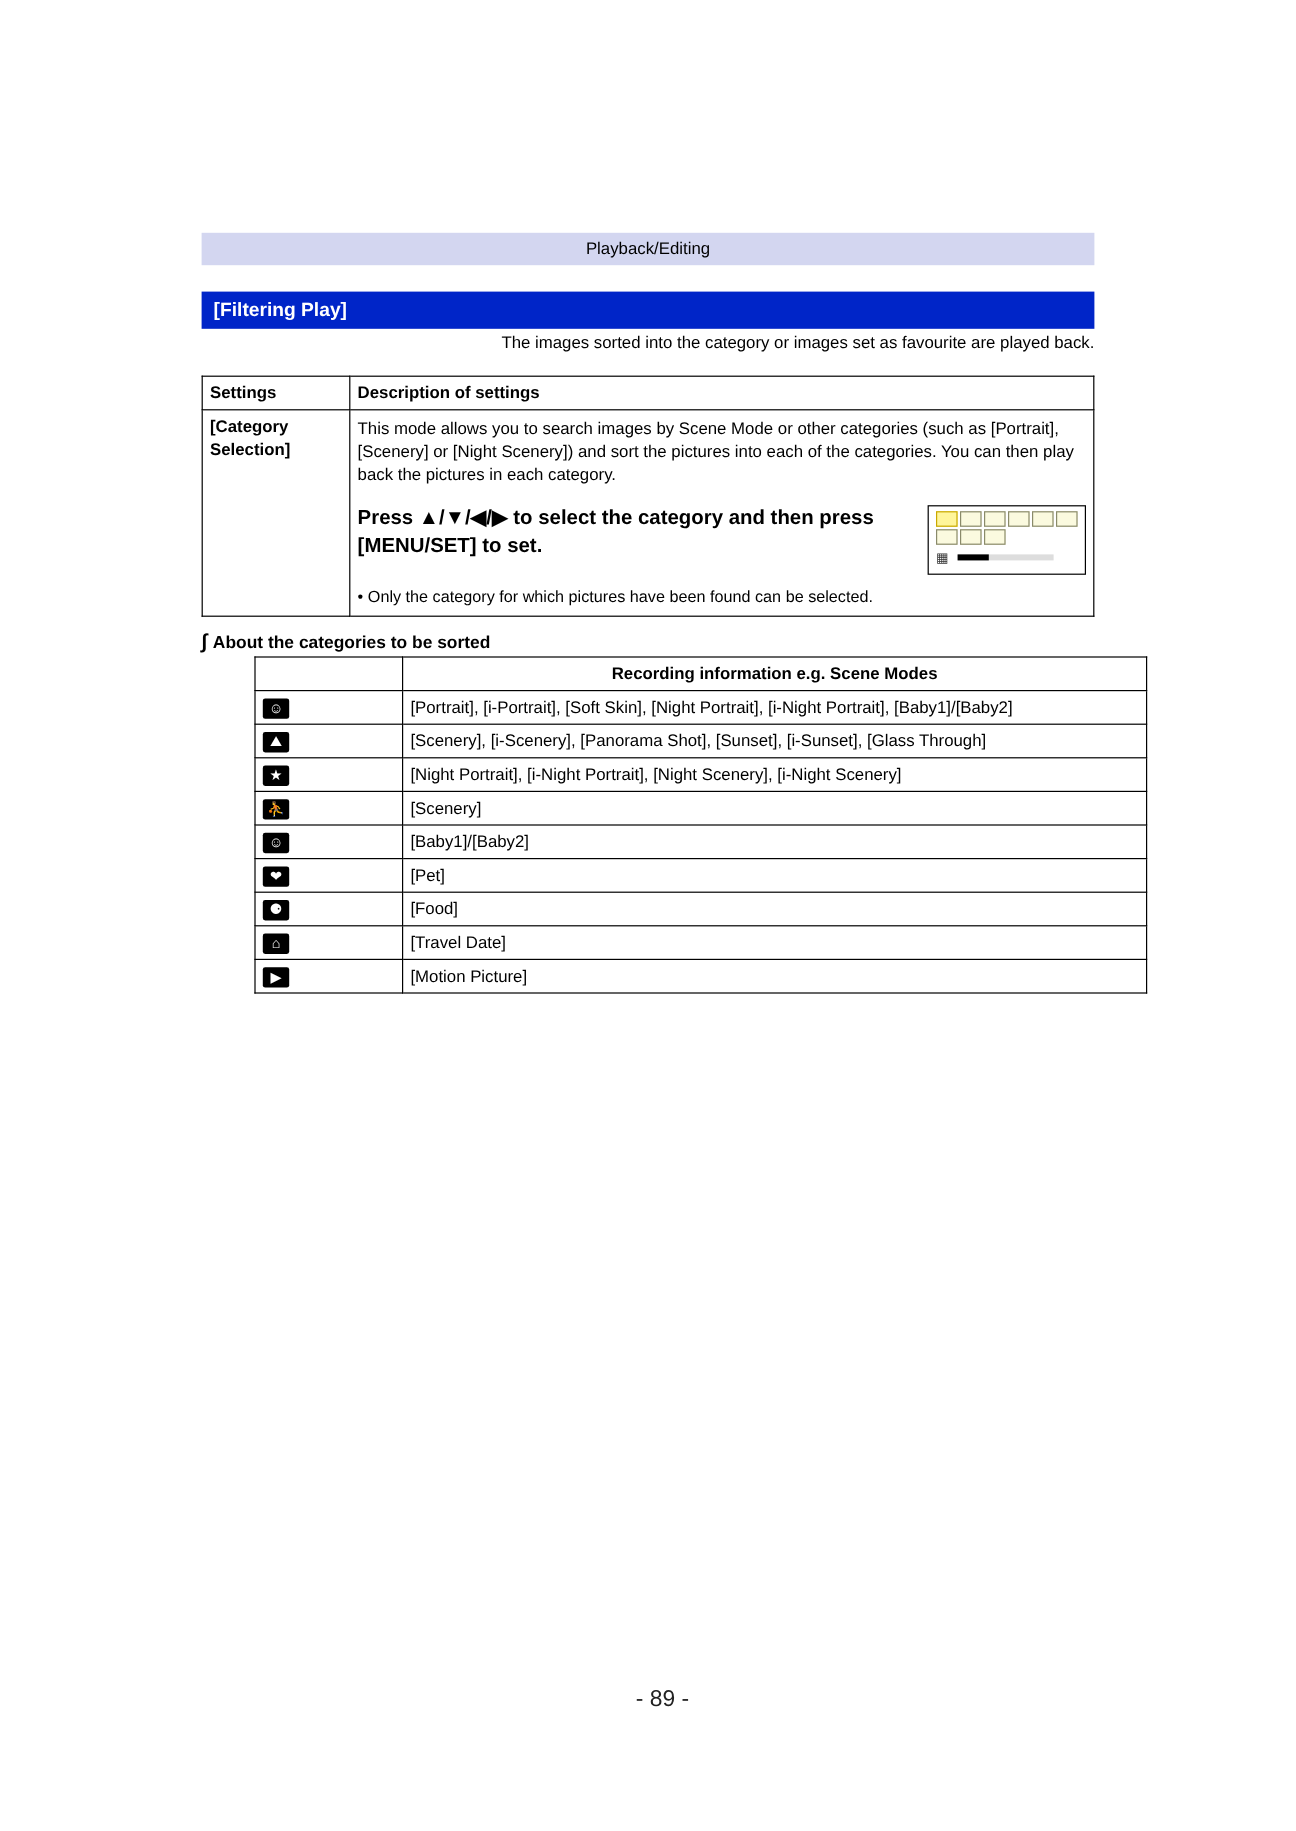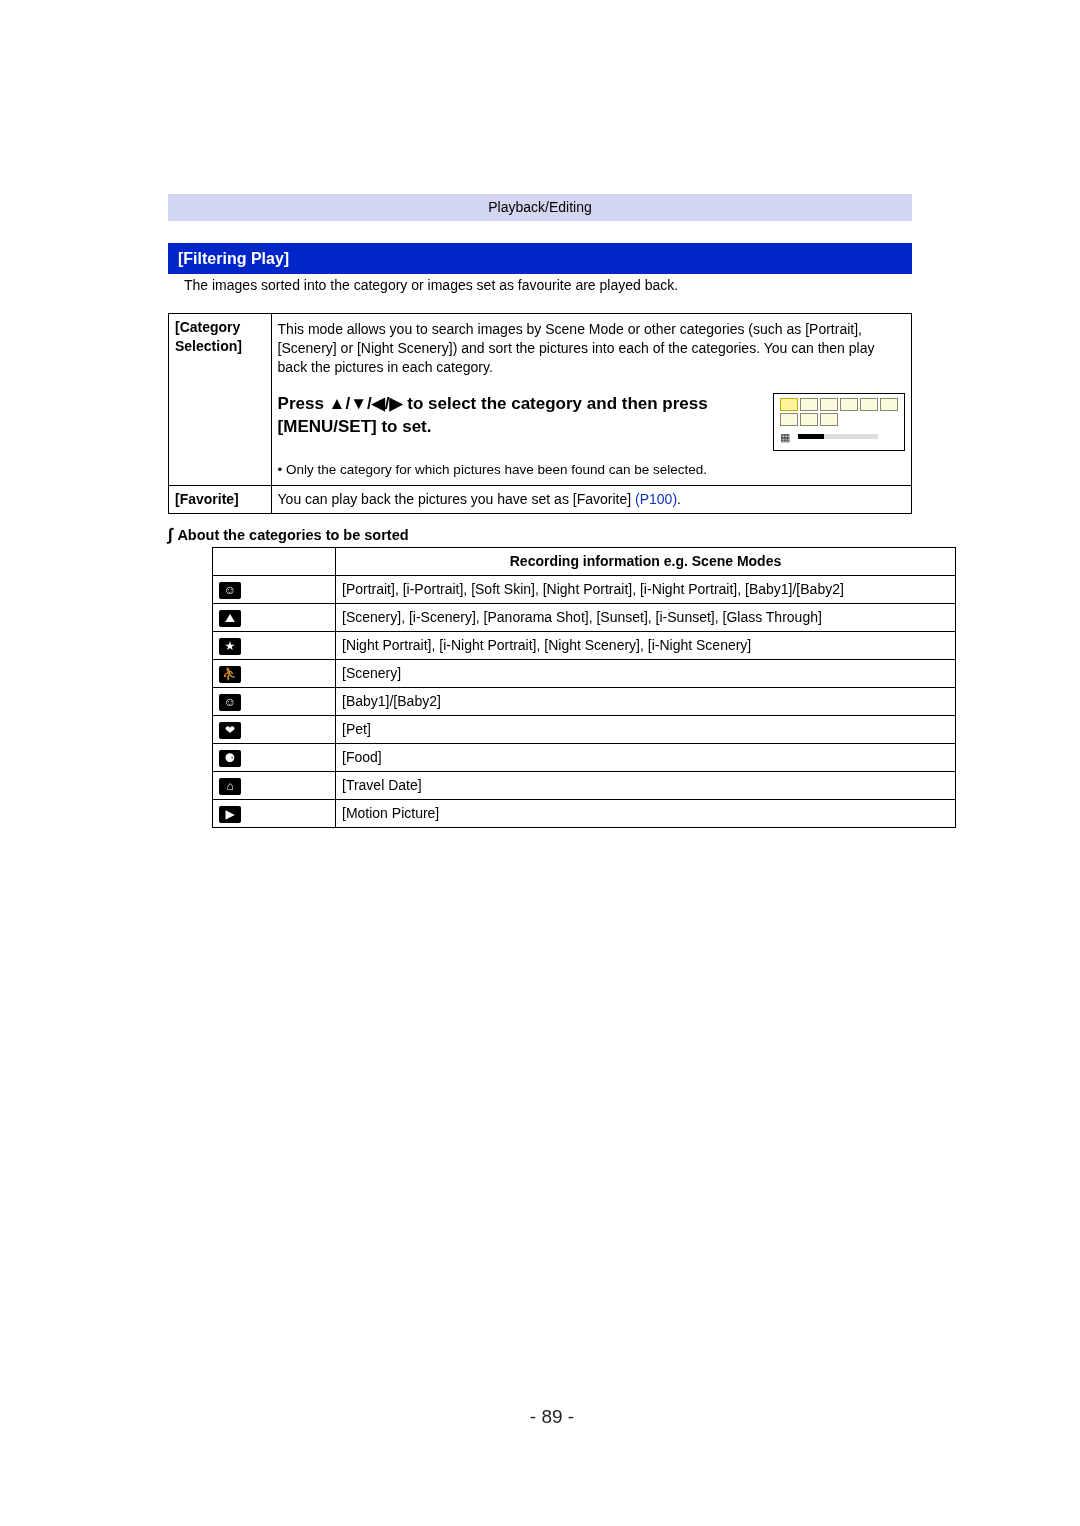--- a/index.html
+++ b/index.html
@@ -30,20 +30,21 @@
     background: #0025c8;
     color: #fff;
     font-weight: bold;
     font-size: 16px;
     padding: 5px 10px;
     margin-bottom: 2px;
   }
   .intro-line {
     font-size: 14px;
     margin: 2px 0 18px 16px;
+    text-align: right;
   }
   table.settings {
     width: 100%;
     border-collapse: collapse;
   }
   table.settings th,
   table.settings td {
     border: 1px solid #000;
     vertical-align: top;
     padding: 4px 6px;
@@ -178,20 +179,24 @@
 <div class="page">
 
   <div class="breadcrumb-band">Playback/Editing</div>
 
   <div class="section-title-bar">[Filtering Play]</div>
 
   <div class="intro-line">The images sorted into the category or images set as favourite are played back.</div>
 
   <table class="settings">
     <tbody>
+        <tr>
+      <th class="col-settings">Settings</th>
+      <th>Description of settings</th>
+    </tr>
 
     <tr>
       <td>
         <b>[Category Selection]</b>
       </td>
       <td>
         <div class="desc-block">This mode allows you to search images by Scene Mode or other categories (such as [Portrait], [Scenery] or [Night Scenery]) and sort the pictures into each of the categories. You can then play back the pictures in each category.</div>
 
         <div class="instruction-row">
           <div class="instruction-text">Press ▲/▼/◀/▶ to select the category and then press [MENU/SET] to set.</div>
@@ -209,28 +214,20 @@
             </div>
             <span class="mini-sd">▦</span>
             <div class="mini-bar"></div>
           </div>
         </div>
 
         <div class="note-bullet">Only the category for which pictures have been found can be selected.</div>
       </td>
     </tr>
 
-    <tr>
-      <td>
-        <b>[Favorite]</b>
-      </td>
-      <td>
-        <span>You can play back the pictures you have set as [Favorite] </span><span class="link">(P100)</span><span>.</span>
-      </td>
-    </tr>
   </tbody>
     </table>
 
   <div class="subheading">About the categories to be sorted</div>
 
   <table class="categories">
     <tbody>
         <tr>
       <th class="icon-cell"></th>
       <th>Recording information e.g. Scene Modes</th>

